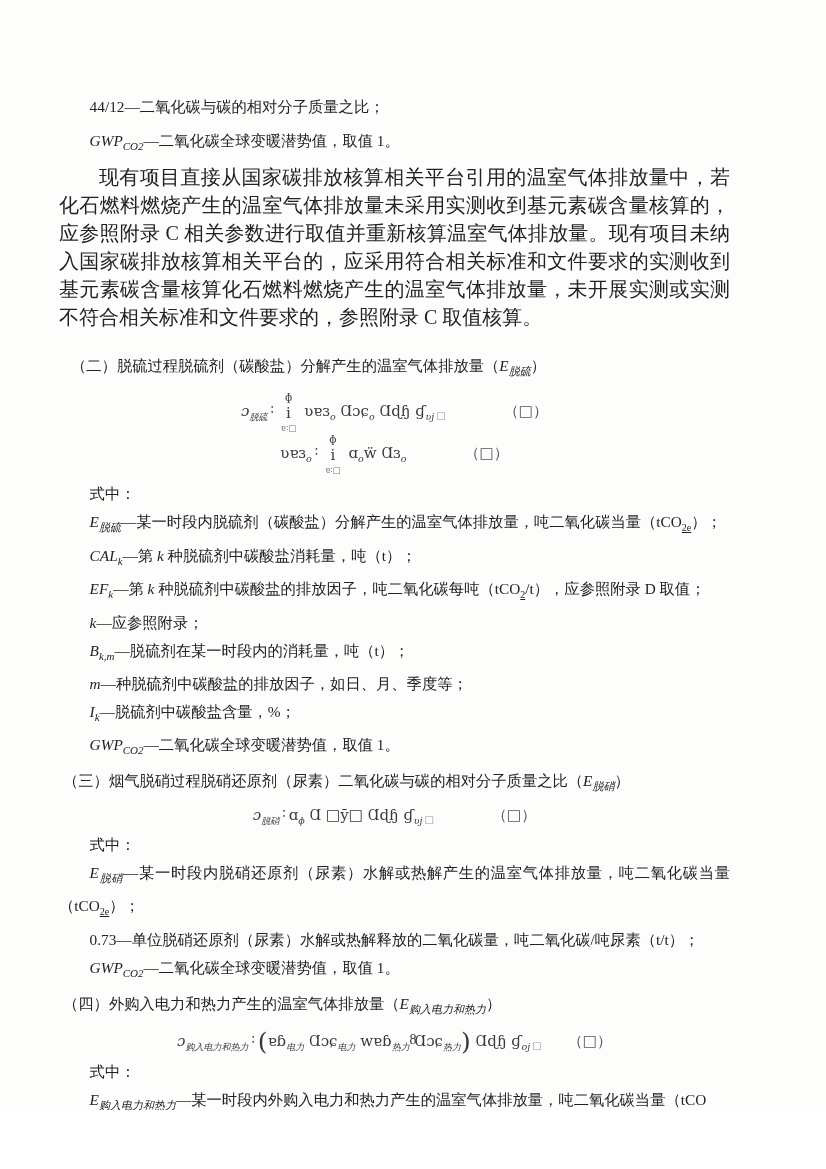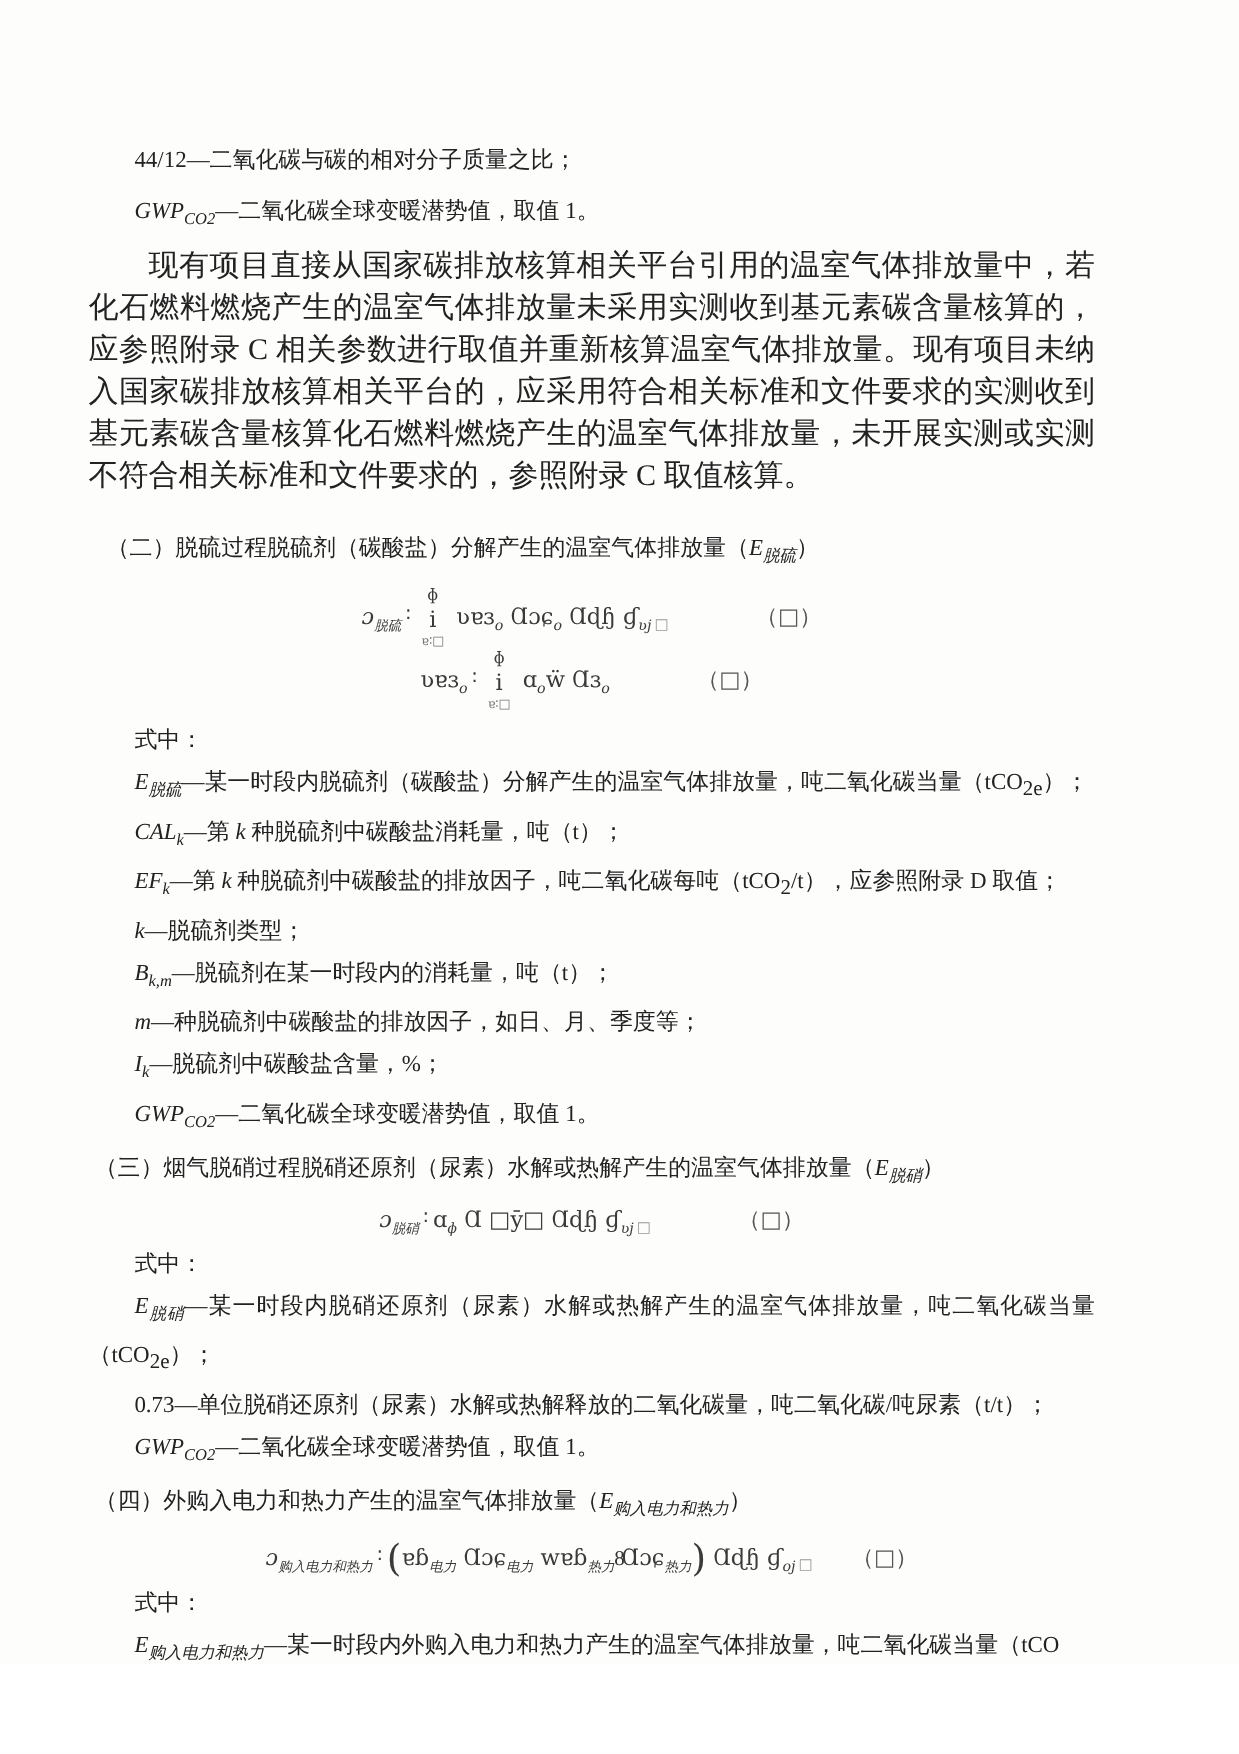--- a/index.html
+++ b/index.html
@@ -10,21 +10,21 @@
   }
   p{margin:0;}
   .def{font-size:15.3px;line-height:28px;text-indent:2em;text-align:justify;}
   .top-def{line-height:34px;}
   .para{font-size:20px;line-height:28px;text-indent:2em;text-align:justify;}
   .heading{font-size:15.3px;line-height:30px;text-align:justify;}
   .h2i{text-indent:12px;margin-top:20px;}
   .h34i{text-indent:4px;margin-top:2px;}
   .var{font-style:italic;}
   .vsub{font-style:italic;font-size:11px;vertical-align:-4px;letter-spacing:0;}
-  .tsub{font-size:14px;vertical-align:-4px;}
+  .tsub{font-size:10px;vertical-align:-4px;text-decoration:underline;}
   .formula{
     text-align:center;font-size:15px;color:#3a3a3a;
     font-family:"DejaVu Serif","DejaVu Sans",serif;
   }
   .f1{margin:6px 0 2px;}
   .f2{margin:2px 0 6px;}
   .f3{margin:5px 0 3px;}
   .f4{margin:8px 0 4px;}
   .fsub{font-size:9.5px;vertical-align:-4px;font-style:italic;}
   .fsub-cjk{font-size:9px;vertical-align:-4px;font-style:italic;}
@@ -65,27 +65,27 @@
         <span class="s-mid">i</span>
         <span class="s-bot">ɐ∶□</span>
       </span><span>ɑ</span><span class="fsub">o</span><span>ẅ Ɑɜ</span><span class="fsub">o</span><span class="eqno">（□）</span>
   </div>
 
   <p class="def">式中：</p>
 
   <p class="def"><span class="var">E</span><span class="vsub">脱硫</span><span>—某一时段内脱硫剂（碳酸盐）分解产生的温室气体排放量，吨二氧化碳当量（tCO</span><span class="tsub">2e</span><span>）；</span></p>
   <p class="def"><span class="var">CAL</span><span class="vsub">k</span><span>—第 </span><span class="var">k</span><span> 种脱硫剂中碳酸盐消耗量，吨（t）；</span></p>
   <p class="def"><span class="var">EF</span><span class="vsub">k</span><span>—第 </span><span class="var">k</span><span> 种脱硫剂中碳酸盐的排放因子，吨二氧化碳每吨（tCO</span><span class="tsub">2</span><span>/t），应参照附录 D 取值；</span></p>
-  <p class="def"><span class="var">k</span><span>—脱硫剂类型；</span></p>
+  <p class="def"><span class="var">k</span><span>—应参照附录；</span></p>
   <p class="def"><span class="var">B</span><span class="vsub">k,m</span><span>—脱硫剂在某一时段内的消耗量，吨（t）；</span></p>
   <p class="def"><span class="var">m</span><span>—种脱硫剂中碳酸盐的排放因子，如日、月、季度等；</span></p>
   <p class="def"><span class="var">I</span><span class="vsub">k</span><span>—脱硫剂中碳酸盐含量，%；</span></p>
   <p class="def"><span class="var">GWP</span><span class="vsub">CO2</span><span>—二氧化碳全球变暖潜势值，取值 1。</span></p>
 
-  <p class="heading h34i"><span>（三）烟气脱硝过程脱硝还原剂（尿素）水解或热解产生的温室气体排放量（</span><span class="var">E</span><span class="vsub">脱硝</span><span>）</span></p>
+  <p class="heading h34i"><span>（三）烟气脱硝过程脱硝还原剂（尿素）二氧化碳与碳的相对分子质量之比（</span><span class="var">E</span><span class="vsub">脱硝</span><span>）</span></p>
 
   <div class="formula f3">
     <span class="var">ɔ</span><span class="fsub-cjk">脱硝</span><span class="feq">∶</span><span>ɑ</span><span class="fsub">ɸ</span><span> Ɑ □ȳ□ Ɑɖɧ ɠ</span><span class="fsub">ʋj</span><span class="fbox">□</span><span class="eqno">（□）</span>
   </div>
 
   <p class="def">式中：</p>
 
   <p class="def"><span class="var">E</span><span class="vsub">脱硝</span><span>—某一时段内脱硝还原剂（尿素）水解或热解产生的温室气体排放量，吨二氧化碳当量（tCO</span><span class="tsub">2e</span><span>）；</span></p>
   <p class="def"><span>0.73—单位脱硝还原剂（尿素）水解或热解释放的二氧化碳量，吨二氧化碳/吨尿素（t/t）；</span></p>
   <p class="def"><span class="var">GWP</span><span class="vsub">CO2</span><span>—二氧化碳全球变暖潜势值，取值 1。</span></p>

